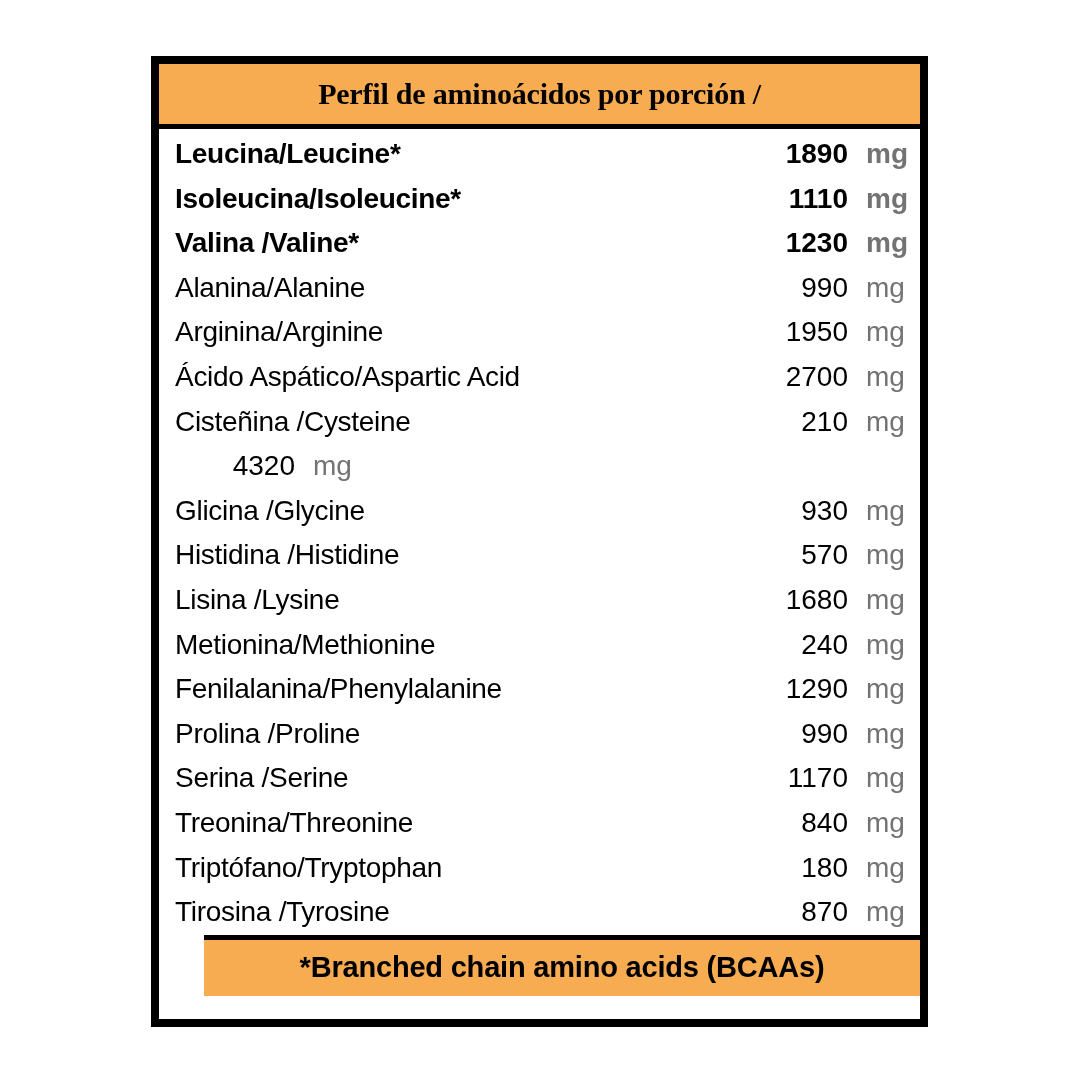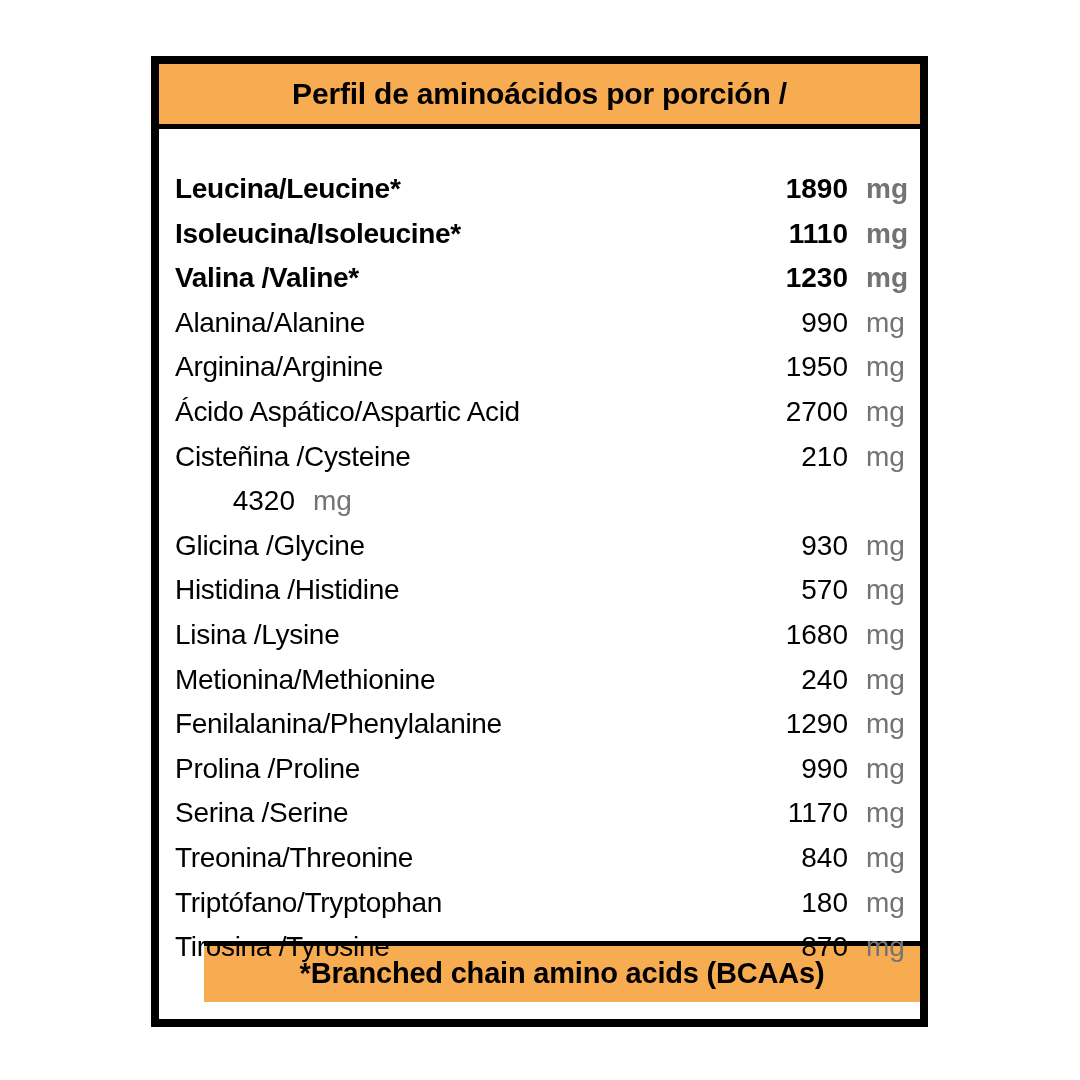--- a/index.html
+++ b/index.html
@@ -25,34 +25,35 @@
     background: #ffffff;
     overflow: hidden;
   }
 
   
   .header-band {
     background: #f7ac52;
     border-bottom: 5px solid #000000;
     padding: 8px 0 9px 0;
     text-align: center;
+    font-family: Liberation Serif, serif;
   }
   .header-line {
     font-weight: bold;
     font-size: 30px;
     line-height: 43px;
     color: #000000;
     letter-spacing: -0.2px;
     white-space: nowrap;
   }
 
   
   .rows {
     background: #ffffff;
-    padding-top: 9px;
+    padding-top: 3px;
   }
   .row {
     display: flex;
     align-items: baseline;
     height: 44.6px;
     padding: 0 0 0 16px;
     box-sizing: border-box;
   }
   .row .name {
     flex: 1 1 auto;
@@ -62,21 +63,20 @@
     white-space: nowrap;
     letter-spacing: -0.3px;
   }
   .row .value {
     flex: 0 0 auto;
     width: 120px;
     text-align: right;
     font-size: 28px;
     line-height: 44.6px;
     color: #000000;
-    margin-top: 29px;
   }
   .row .unit {
     flex: 0 0 auto;
     width: 72px;
     text-align: left;
     padding-left: 18px;
     box-sizing: border-box;
     font-size: 28px;
     line-height: 44.6px;
     color: #737373;

